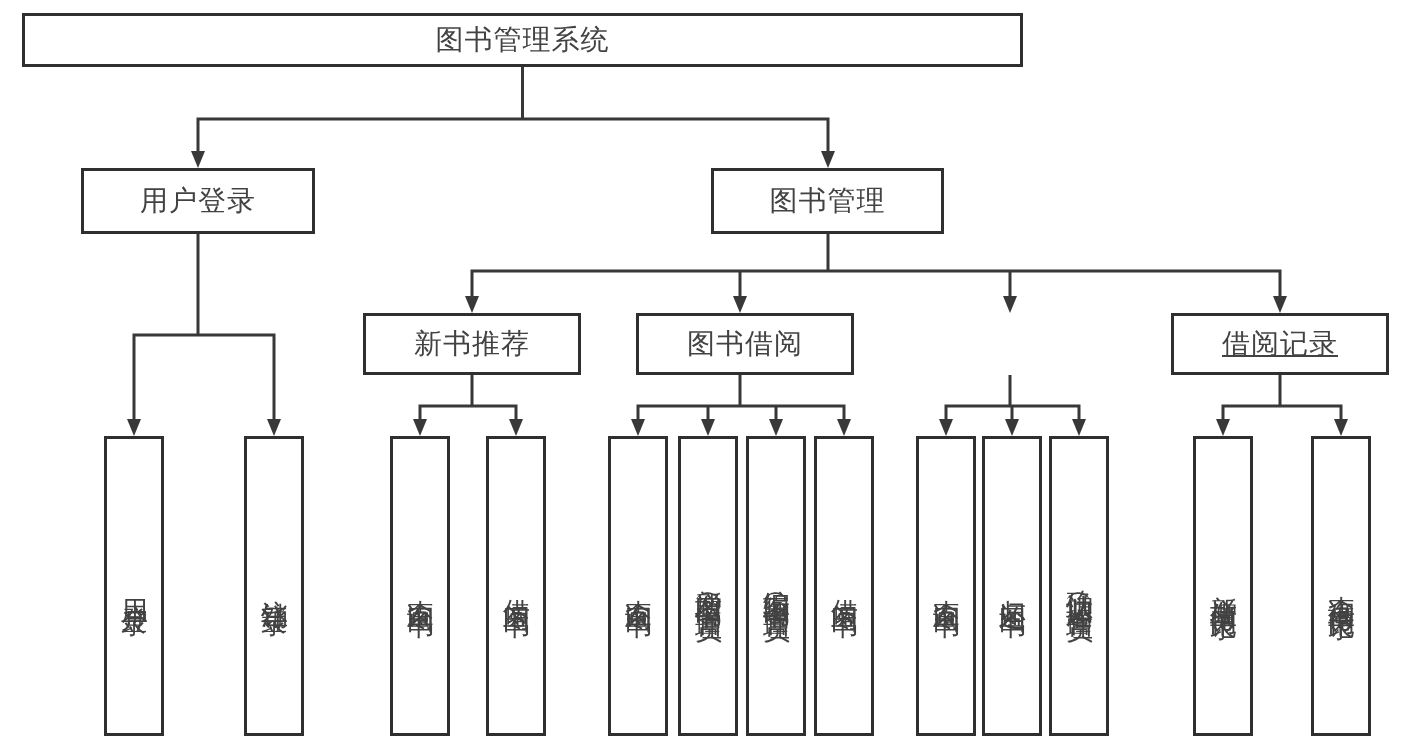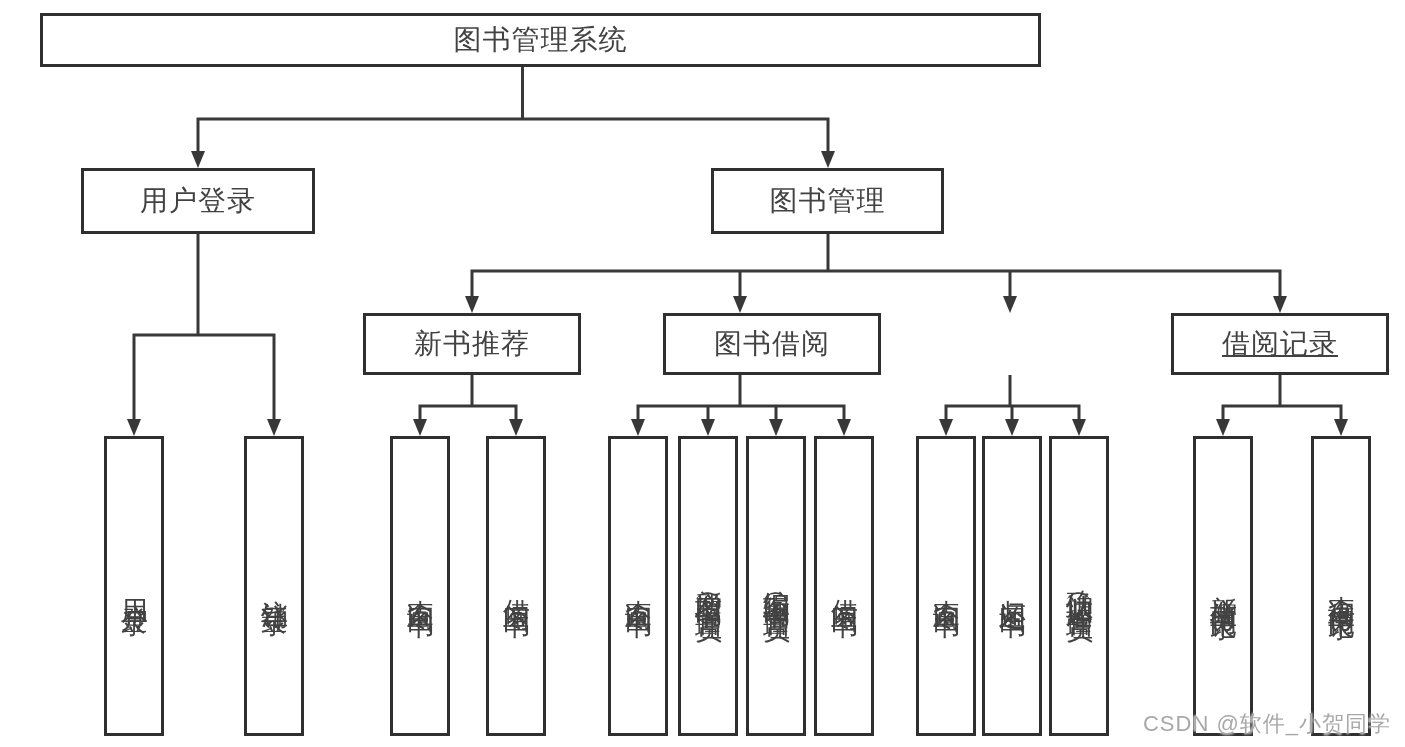--- a/index.html
+++ b/index.html
@@ -34,28 +34,28 @@
     border: 3px solid #2f2f2f;
     display: flex;
     align-items: center;
     justify-content: center;
     color: #424242;
     font-size: 28px;
     letter-spacing: 1px;
     white-space: nowrap;
   }
 
-  .node.root   { left: 22px;  top: 13px;  width: 1001px; height: 54px; margin-left: 18px; }
+  .node.root   { left: 22px;  top: 13px;  width: 1001px; height: 54px; }
 
   .node.lvl2-user { left: 81px;  top: 168px; width: 234px; height: 66px; }
   .node.lvl2-book { left: 711px; top: 168px; width: 233px; height: 66px; }
 
   .node.lvl3 { top: 313px; width: 218px; height: 62px; }
   .node.g-recommend { left: 363px; }
-  .node.g-borrow    { left: 663px; }
+  .node.g-borrow    { left: 636px; }
   .node.g-current   { left: 901px; }
   .node.g-records   { left: 1171px; text-decoration: underline; }
 
   .node.leaf {
     top: 436px;
     width: 60px;
     height: 300px;
     font-size: 27px;
   }
   .node.leaf .vtext {
@@ -183,15 +183,14 @@
     <span class="vtext">确认归还（管理员）</span>
   </div>
 
   <div class="node leaf leaf-5a">
     <span class="vtext">新增借阅记录</span>
   </div>
   <div class="node leaf leaf-5b">
     <span class="vtext">查询借阅记录</span>
   </div>
 
-  <div class="watermark">CSDN @软件_小贺同学</div>
 
 </div>
 
 </body></html>

